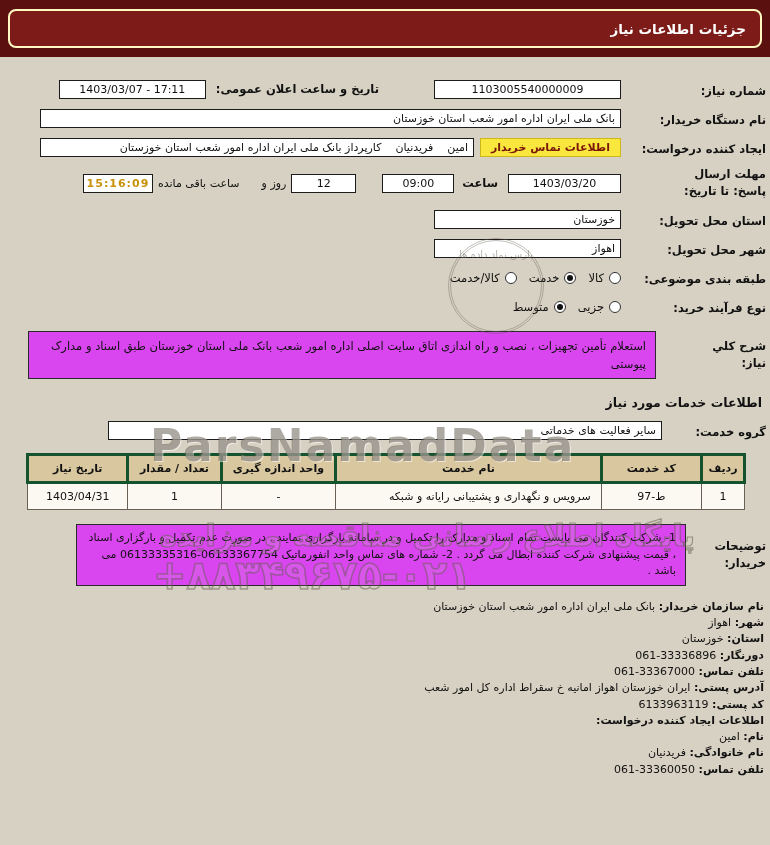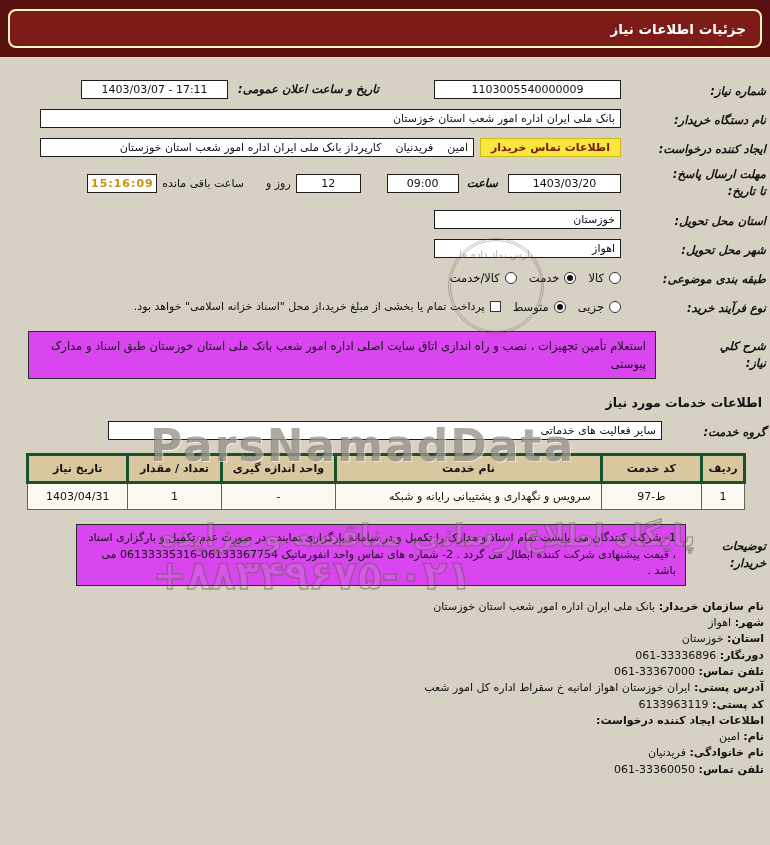--- a/index.html
+++ b/index.html
@@ -33,21 +33,21 @@
   }
   .header-inner span { color:#fff; font-weight:bold; font-size:13.5px; }
 
   
   .form { padding: 22px 4px 0 4px; }
   .row { display:flex; align-items:center; margin-bottom:9px; min-height:20px; }
   .lblcol { width:145px; flex:none; }
   .lblcol.w110 { width:110px; }
   .lblcol.w104 { width:104px; }
   .lblcol.w80  { width:80px; }
-  .lbl { font-weight:bold; font-size:11.5px; color:#111;font-style:italic; }
+  .lbl { font-weight:bold; font-size:11.5px; color:#111; }
   .wrap100 { display:inline-block; width:100px; line-height:1.5; }
   .wrap65  { display:inline-block; width:65px;  line-height:1.5; }
   .wrap62  { display:inline-block; width:62px;  line-height:1.5; }
 
   .inp {
     background:#fff; border:1px solid #1c1c1c; height:19px;
     display:flex; align-items:center; padding:0 5px;
     font-size:11px; flex:none; overflow:hidden; white-space:nowrap;
   }
   .inp.grow { flex:1; }
@@ -222,24 +222,20 @@
 
     <div class="row">
       <div class="lblcol"><span class="lbl">نوع فرآیند خرید:</span></div>
       <div class="radio-item">
         <span class="radio"></span>
         <span class="rlabel">جزیی</span>
       </div>
       <div class="radio-item mr12">
         <span class="radio checked"></span>
         <span class="rlabel">متوسط</span>
-      </div>
-      <div class="radio-item mr12">
-        <span class="checkbox"></span>
-        <span class="note-text">پرداخت تمام یا بخشی از مبلغ خرید،از محل "اسناد خزانه اسلامی" خواهد بود.</span>
       </div>
     </div>
 
     <div class="row" style="margin-top:14px; padding-left:24px; align-items:center;">
       <div class="lblcol w110"><span class="lbl wrap65">شرح کلي نیاز:</span></div>
       <div class="textbox"><span>استعلام تأمین تجهیزات ، نصب و راه اندازی اتاق سایت اصلی اداره امور شعب بانک ملی استان خوزستان طبق اسناد و مدارک پیوستی</span></div>
     </div>
 
     <div class="section-title">اطلاعات خدمات مورد نیاز</div>
 

